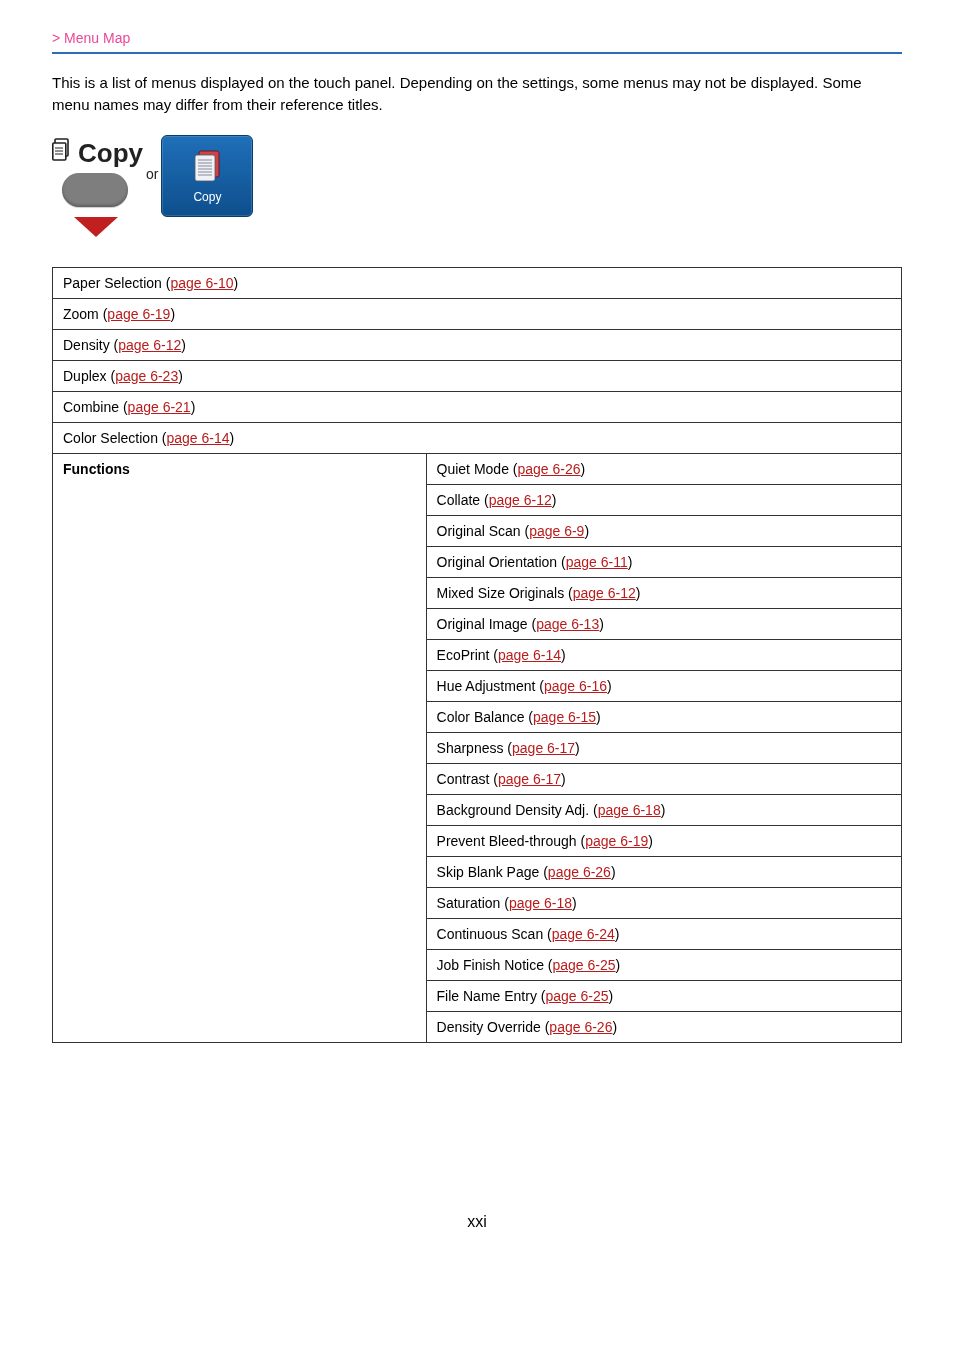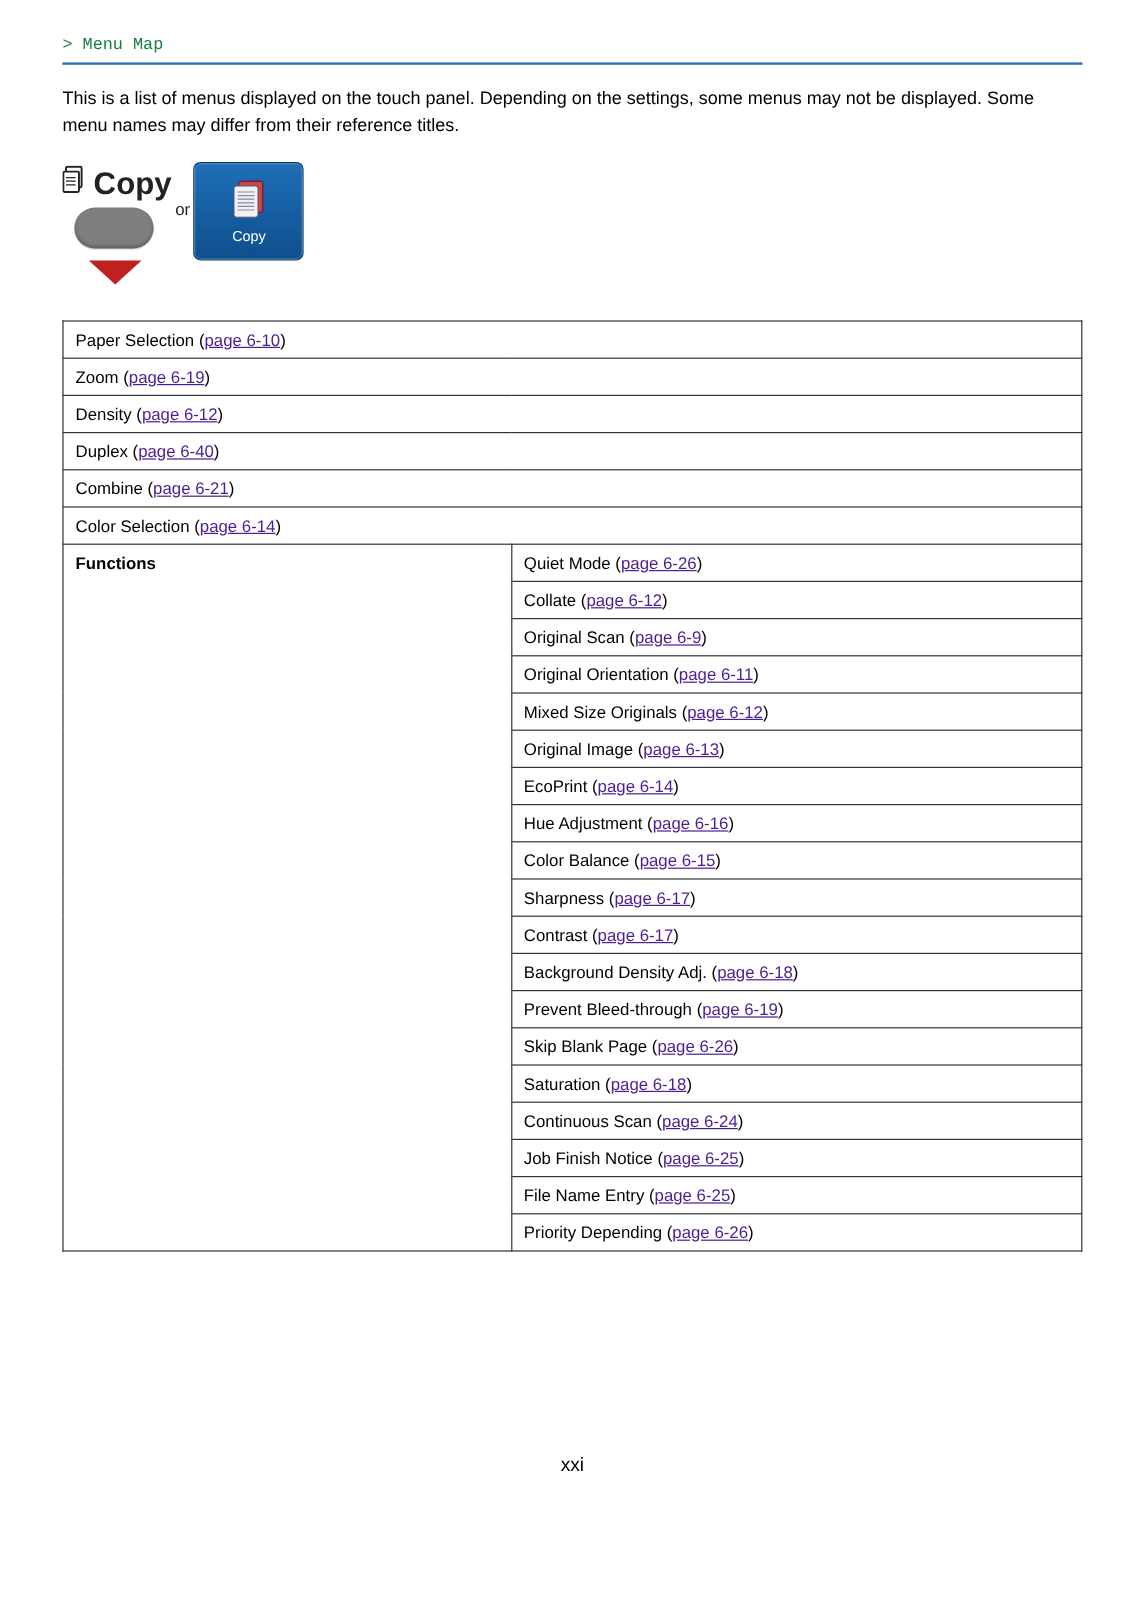--- a/index.html
+++ b/index.html
@@ -9,23 +9,22 @@
     font-family: Arial, Helvetica, sans-serif;
     background: #fff;
     color: #000;
     width: 954px;
   }
   .page {
     padding: 30px 52px 40px 52px;
   }
   .breadcrumb {
     font-size: 14px;
-    color: #15803d;
+    color: #ec4899;
     padding-bottom: 6px;
-    font-family: Liberation Mono, monospace;
   }
   .hr-blue {
     border: none;
     border-top: 2px solid #2a6fb5;
     margin: 0 0 18px 0;
   }
   h1.title {
     color: #0a3ea0;
     font-size: 38px;
     font-weight: 900;
@@ -119,21 +118,21 @@
   table.menu td {
     border: 1px solid #333;
     padding: 7px 10px;
     vertical-align: top;
   }
   table.menu td.functions-label {
     font-weight: bold;
     width: 44%;
   }
   a.pagelink {
-    color: #4c1d95;
+    color: #b91c1c;
     text-decoration: underline;
   }
   .page-number {
     text-align: center;
     font-size: 16px;
     margin-top: 170px;
     color: #000;
   }
 </style>
 </head>
@@ -188,21 +187,21 @@
         <tr>
           <td colspan="2"><span>Paper Selection (</span><a class="pagelink" href="#">page 6-10</a>)</td>
         </tr>
         <tr>
           <td colspan="2"><span>Zoom (</span><a class="pagelink" href="#">page 6-19</a>)</td>
         </tr>
         <tr>
           <td colspan="2"><span>Density (</span><a class="pagelink" href="#">page 6-12</a>)</td>
         </tr>
         <tr>
-          <td colspan="2"><span>Duplex (</span><a class="pagelink" href="#">page 6-40</a>)</td>
+          <td colspan="2"><span>Duplex (</span><a class="pagelink" href="#">page 6-23</a>)</td>
         </tr>
         <tr>
           <td colspan="2"><span>Combine (</span><a class="pagelink" href="#">page 6-21</a>)</td>
         </tr>
         <tr>
           <td colspan="2"><span>Color Selection (</span><a class="pagelink" href="#">page 6-14</a>)</td>
         </tr>
         <tr>
           <td class="functions-label" rowspan="19">Functions</td>
           <td><span>Quiet Mode (</span><a class="pagelink" href="#">page 6-26</a>)</td>
@@ -252,19 +251,19 @@
         <tr>
           <td><span>Continuous Scan (</span><a class="pagelink" href="#">page 6-24</a>)</td>
         </tr>
         <tr>
           <td><span>Job Finish Notice (</span><a class="pagelink" href="#">page 6-25</a>)</td>
         </tr>
         <tr>
           <td><span>File Name Entry (</span><a class="pagelink" href="#">page 6-25</a>)</td>
         </tr>
         <tr>
-          <td><span>Priority Depending (</span><a class="pagelink" href="#">page 6-26</a>)</td>
+          <td><span>Density Override (</span><a class="pagelink" href="#">page 6-26</a>)</td>
         </tr>
       </tbody>
   </table>
 
   <div class="page-number">xxi</div>
 </div>
 
 </body></html>

